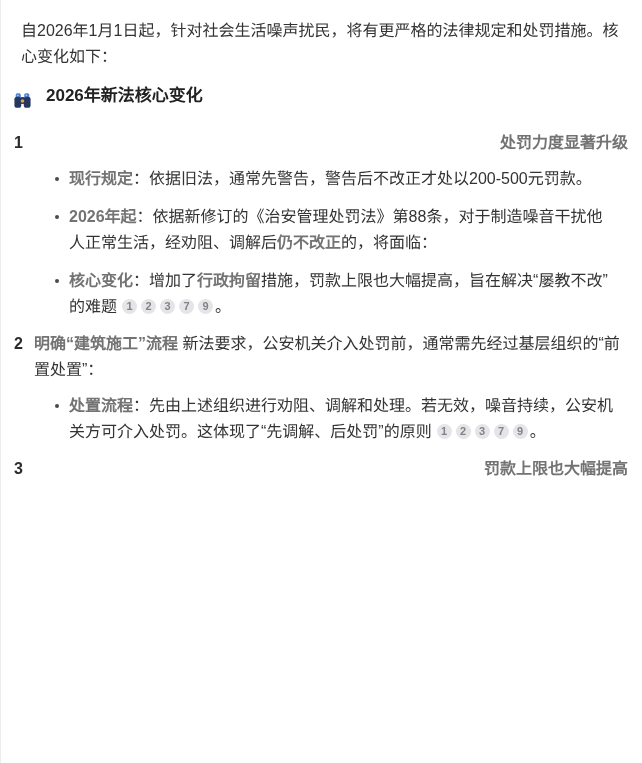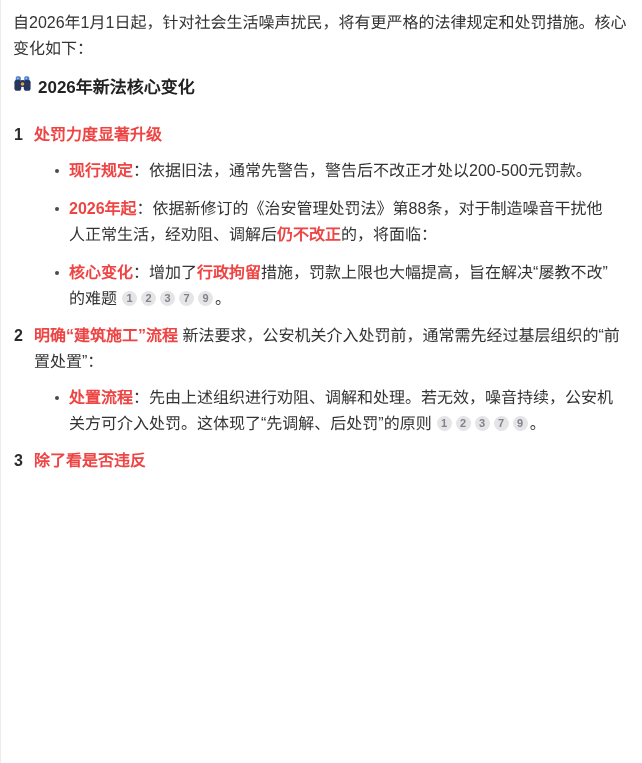--- a/index.html
+++ b/index.html
@@ -5,29 +5,29 @@
   html,body{margin:0;padding:0;background:#fff;}
   body{width:642px;height:763px;overflow:hidden;}
   .doc{
     box-sizing:border-box;height:100%;
     border-left:1px solid #ececec;
     padding:10px 14px 8px 12px;
     color:#333;
     font-family:"Liberation Sans","DejaVu Sans",sans-serif;
     font-size:16px;line-height:26px;
   }
-  p{margin:0;}
+  p{margin:8px;}
   .intro{margin-bottom:13px;}
   .sec-title{
-    display:flex;align-items:flex-start;gap:7px;
+    display:flex;align-items:flex-end;gap:15px;
     font-size:17px;font-weight:700;color:#222;
     line-height:26px;margin:0 0 21px 1px;
   }
   .sec-title .emoji{display:inline-flex;width:17px;height:17px;flex:0 0 auto;}
-  b,strong,.bold{font-weight:700;color:#ef4444;}
+  b,strong,.bold{font-weight:700;color:#737373;text-align:right;}
   ol.toplist{list-style:none;margin:0;padding:0;}
   ol.toplist>li{position:relative;padding-left:21px;}
   ol.toplist>li+li{margin-top:11px;}
   .num{position:absolute;left:1px;top:0;font-weight:700;color:#2b2b2b;}
   ul.blist{list-style:none;margin:10px;padding:0;}
   ul.blist>li{position:relative;padding-left:25px;}
   ul.blist>li+li{margin-top:12px;}
   ul.blist .dot{
     position:absolute;left:11px;top:11px;
     width:4px;height:4px;border-radius:50%;background:#4a4a4a;
@@ -95,19 +95,19 @@
       <ul class="blist">
         <li>
           <span class="dot"></span>
           <span class="bold">处置流程</span><span>：先由上述组织进行劝阻、调解和处理。若无效，噪音持续，公安机关方可介入处罚。这体现了“先调解、后处罚”的原则</span><span class="cites"><span class="chip">1</span><span class="chip">2</span><span class="chip">3</span><span class="chip">7</span><span class="chip">9</span></span><span>。</span>
         </li>
       </ul>
     </li>
 
     <li>
       <span class="num">3</span>
-      <div class="bold">除了看是否违反</div>
+      <div class="bold">罚款上限也大幅提高</div>
       <ul class="blist">
       </ul>
     </li>
 
   </ol>
 </div>
 
 </body></html>

